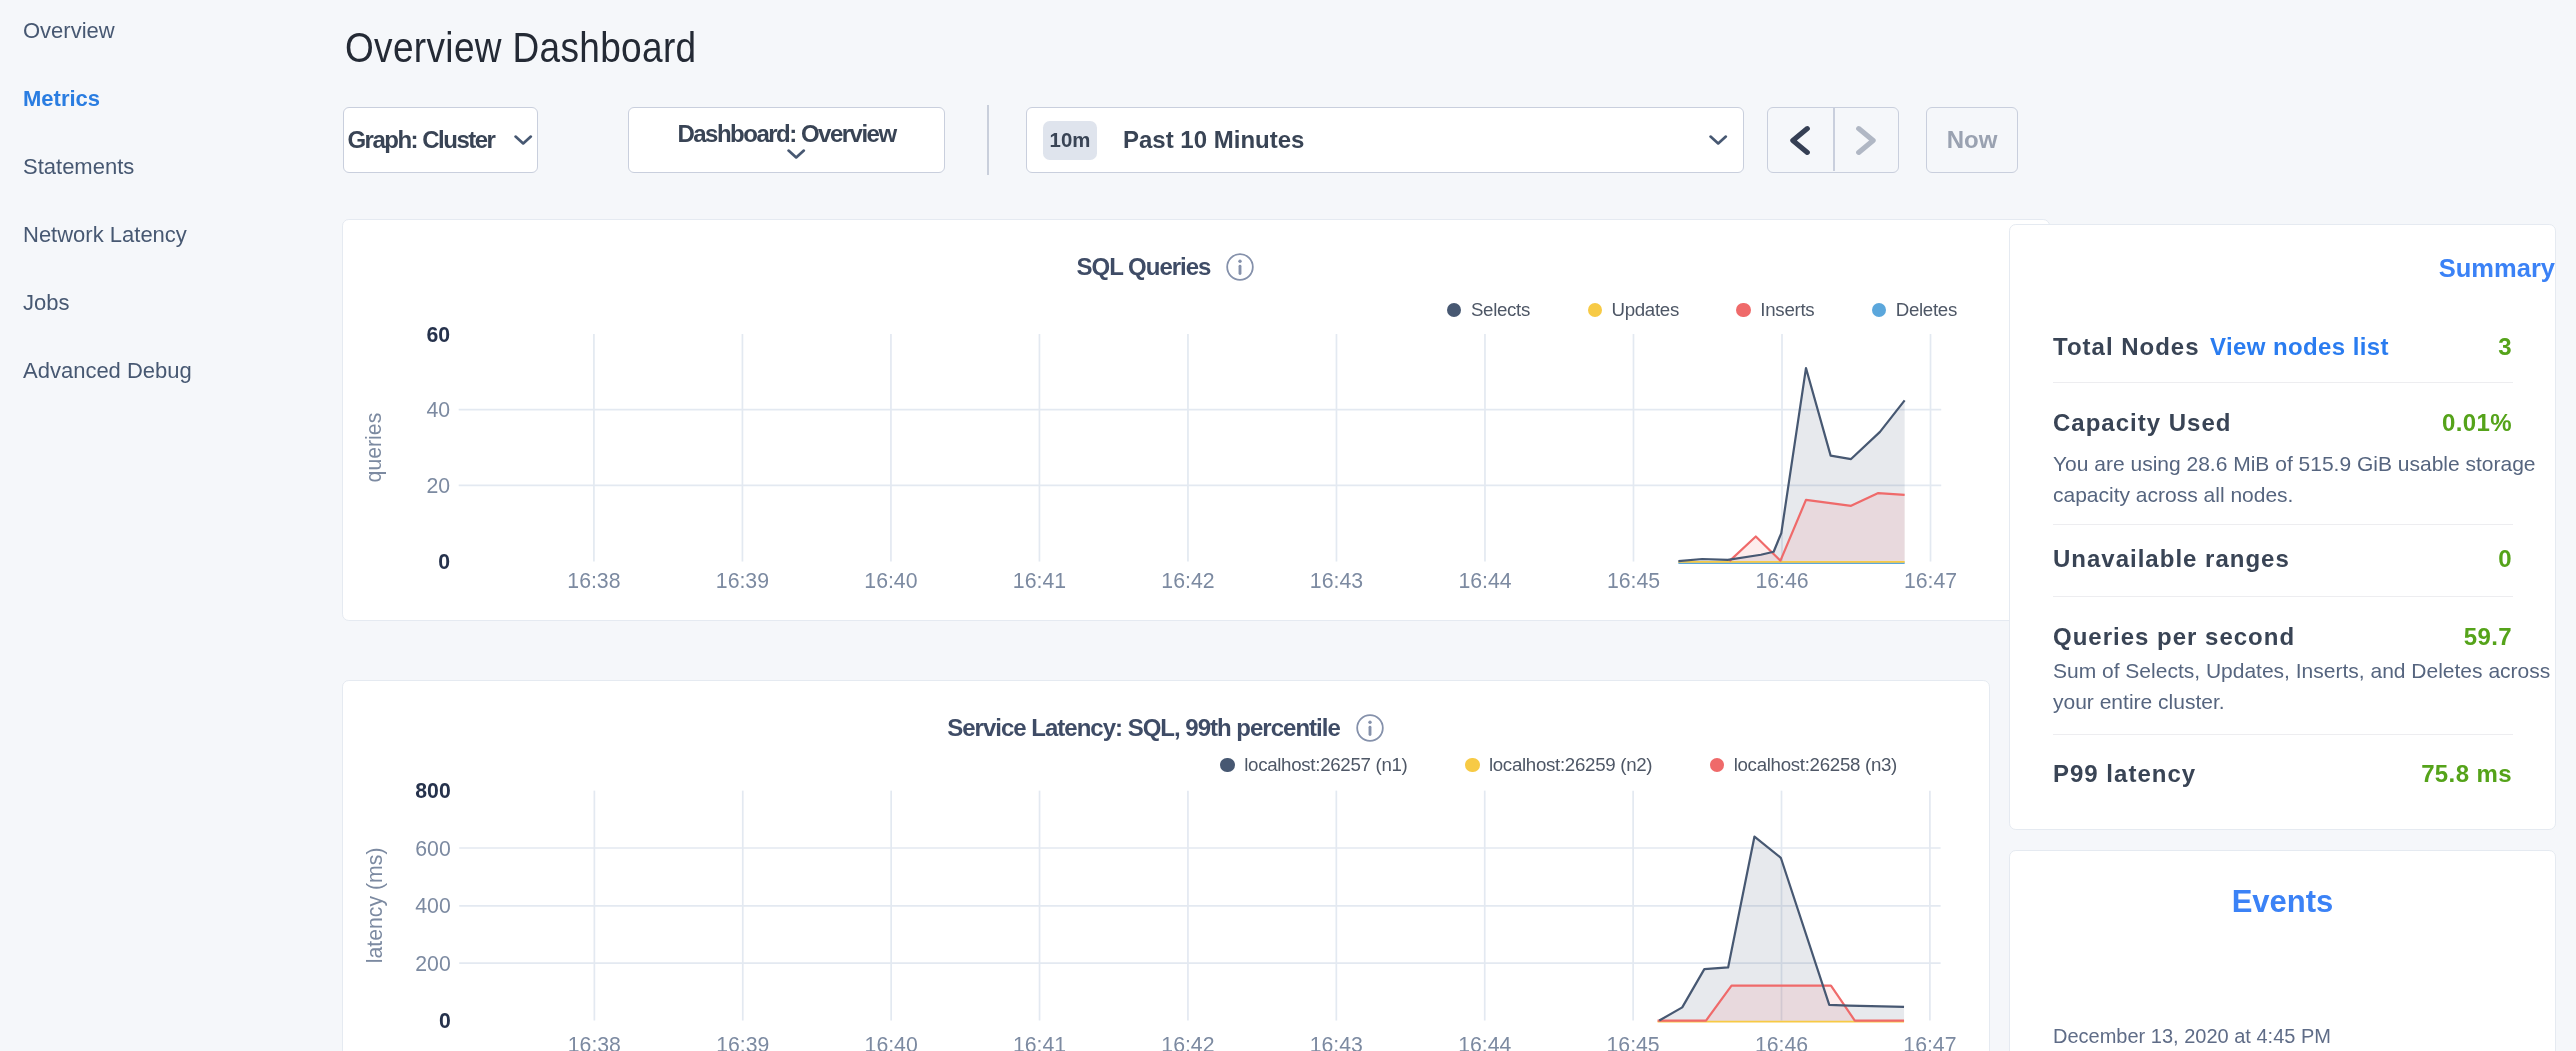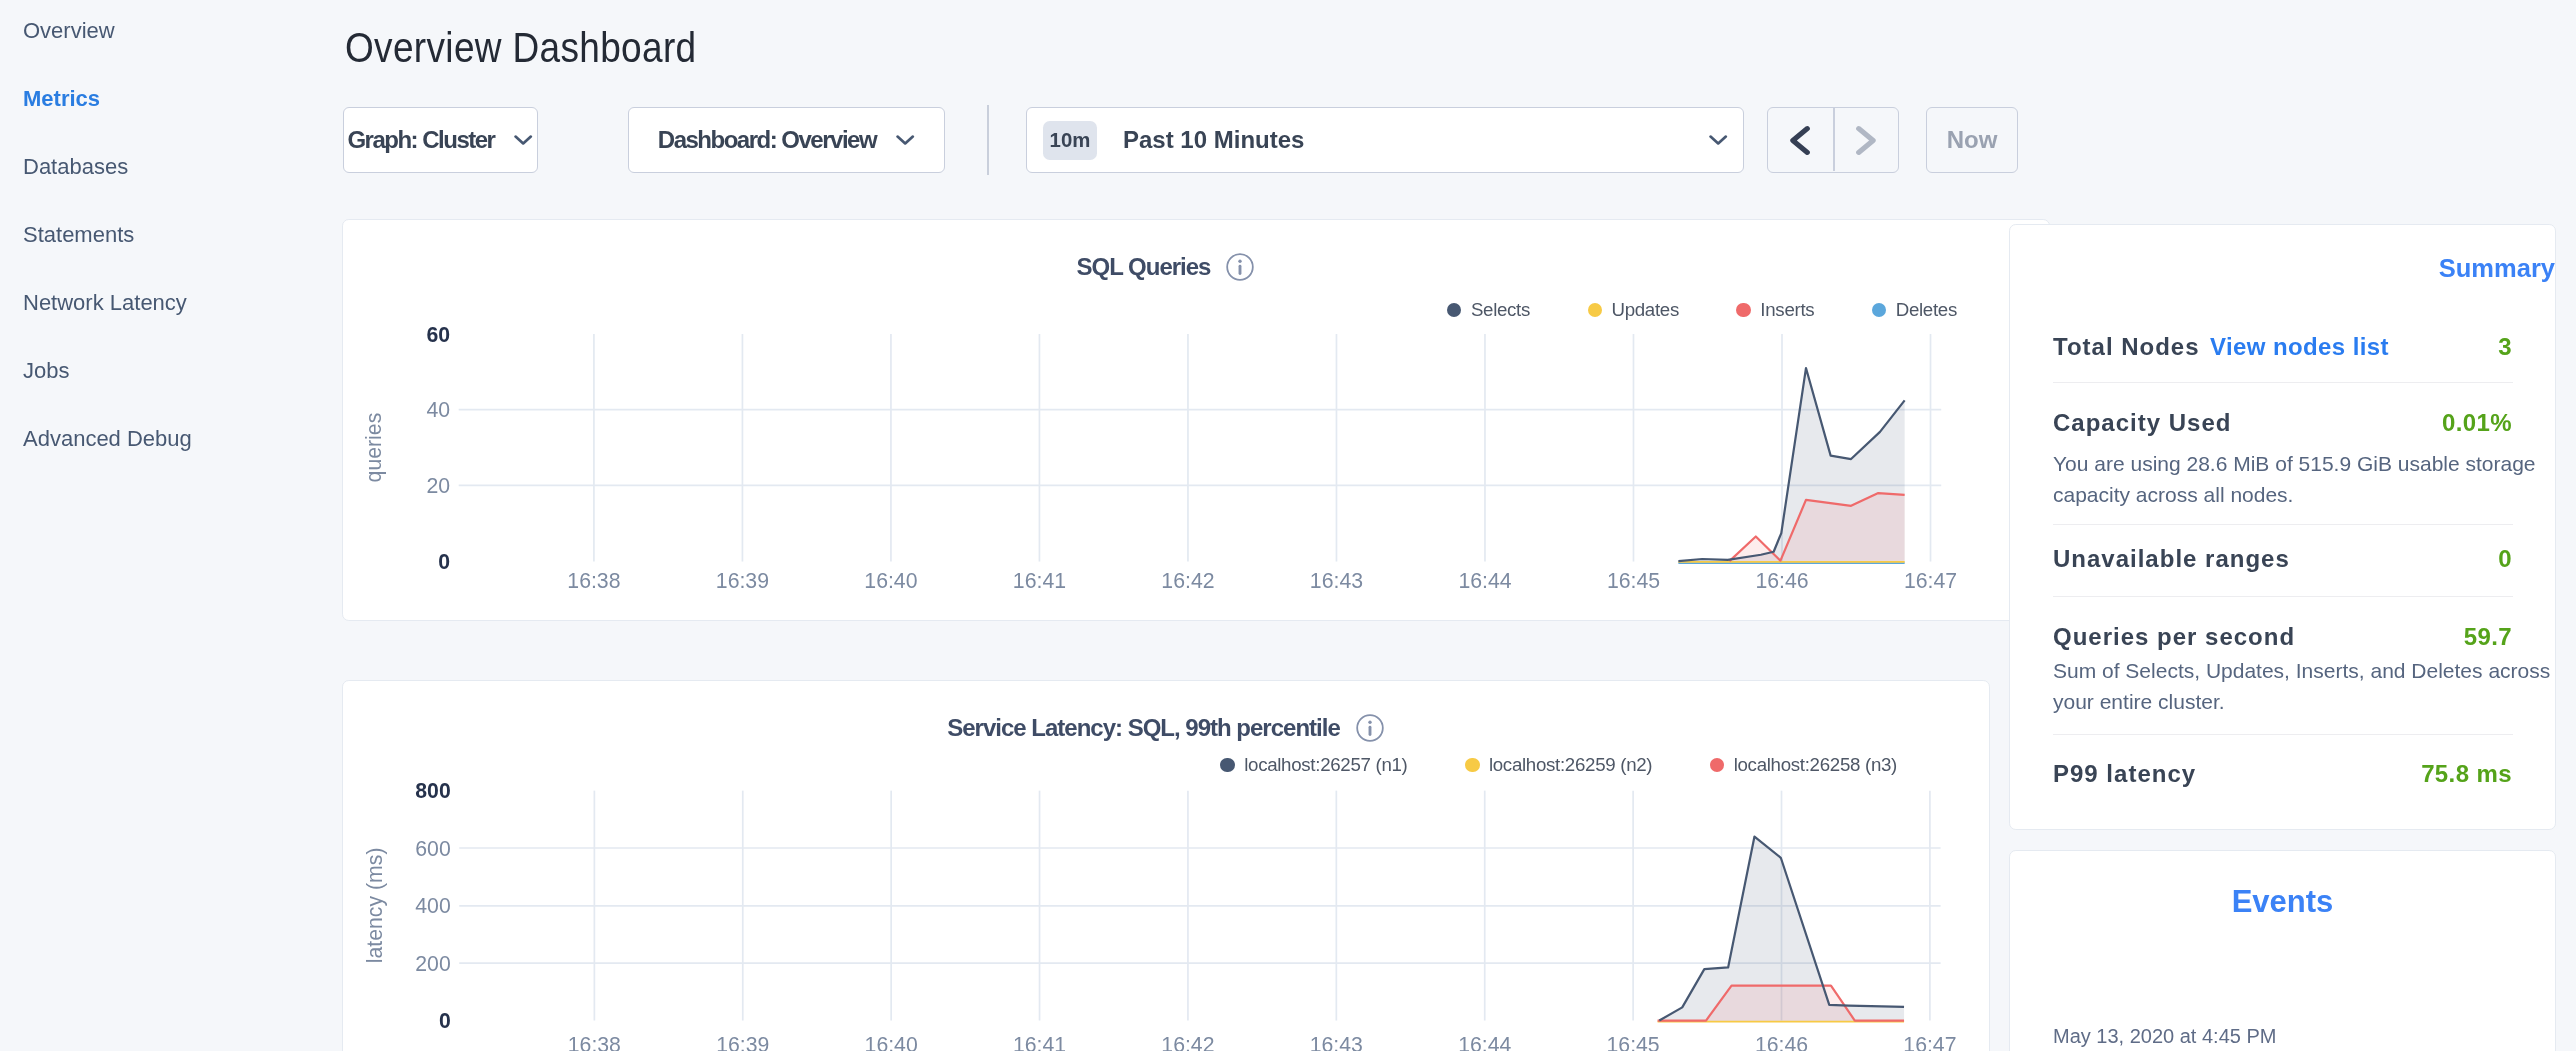--- a/index.html
+++ b/index.html
@@ -34,36 +34,35 @@
     color:#56657f;}
   .sdiv{position:absolute;left:43px;right:42px;height:0;
     border-top:1.7px solid #ededf0;}
 </style>
 </head>
 <body>
 
 <div class="nav">
   <div>Overview</div>
   <div class="active">Metrics</div>
-  <div>Databases</div>
   <div>Statements</div>
   <div>Network Latency</div>
   <div>Jobs</div>
   <div>Advanced Debug</div>
 </div>
 
 <h1 class="title" style="font-weight:400;margin:0;transform:scaleX(.86);transform-origin:0 50%;">Overview Dashboard</h1>
 
 <div class="ctl" style="left:343px;width:195px;">
     <span style="letter-spacing:-1.5px;">Graph: Cluster</span>
   <svg class="chev" width="20.4" height="12" viewBox="0 0 24 14">
       <polyline points="3,3 12,11 21,3" fill="none" stroke="#475872" stroke-width="3.2" stroke-linecap="round" stroke-linejoin="round"></polyline>
     </svg>
 </div>
-<div class="ctl" style="left:628px;width:317px;">
+<div class="ctl" style="left:628px;width:317px;flex-direction:column;">
     <span style="letter-spacing:-1.5px;">Dashboard: Overview</span>
   <svg class="chev" width="20.4" height="12" viewBox="0 0 24 14">
       <polyline points="3,3 12,11 21,3" fill="none" stroke="#475872" stroke-width="3.2" stroke-linecap="round" stroke-linejoin="round"></polyline>
     </svg>
 </div>
 <div class="abs" style="left:987px;top:105px;width:1.7px;height:70px;background:#c9cfdb;"></div>
 <div class="ctl" style="left:1026px;width:718px;justify-content:flex-start;">
   <span style="display:inline-block;margin-left:16px;width:54px;height:39px;line-height:39px;text-align:center;background:#dfe4ed;border-radius:6.8px;font-size:20.4px;">10m</span>
   <span style="margin-left:26px;">Past 10 Minutes</span>
   <svg width="20.4" height="12" viewBox="0 0 24 14" style="position:absolute;right:14.5px;">
@@ -196,15 +195,15 @@
   <div class="srow" style="top:322px;">Unavailable ranges<span class="val">0</span></div>
   <div class="sdiv" style="top:371px;"></div>
   <div class="srow" style="top:400px;">Queries per second<span class="val">59.7</span></div>
   <div class="sdesc" style="top:430px;">Sum of Selects, Updates, Inserts, and Deletes across<br>your entire cluster.</div>
   <div class="sdiv" style="top:509px;"></div>
   <div class="srow" style="top:537px;">P99 latency<span class="val">75.8 ms</span></div>
 </div>
 
 <div class="card" style="left:2009px;top:850px;width:547px;height:255px;">
   <div class="abs" style="left:0;top:38px;width:100%;text-align:center;font-size:31px;line-height:25.5px;font-weight:700;color:#3b82f6;">Events</div>
-  <div class="abs" style="left:43px;top:175px;font-size:20px;line-height:20px;color:#5f6c87;">May 13, 2020 at 4:45 PM</div>
+  <div class="abs" style="left:43px;top:175px;font-size:20px;line-height:20px;color:#5f6c87;">December 13, 2020 at 4:45 PM</div>
 </div>
 
 
 </body></html>

